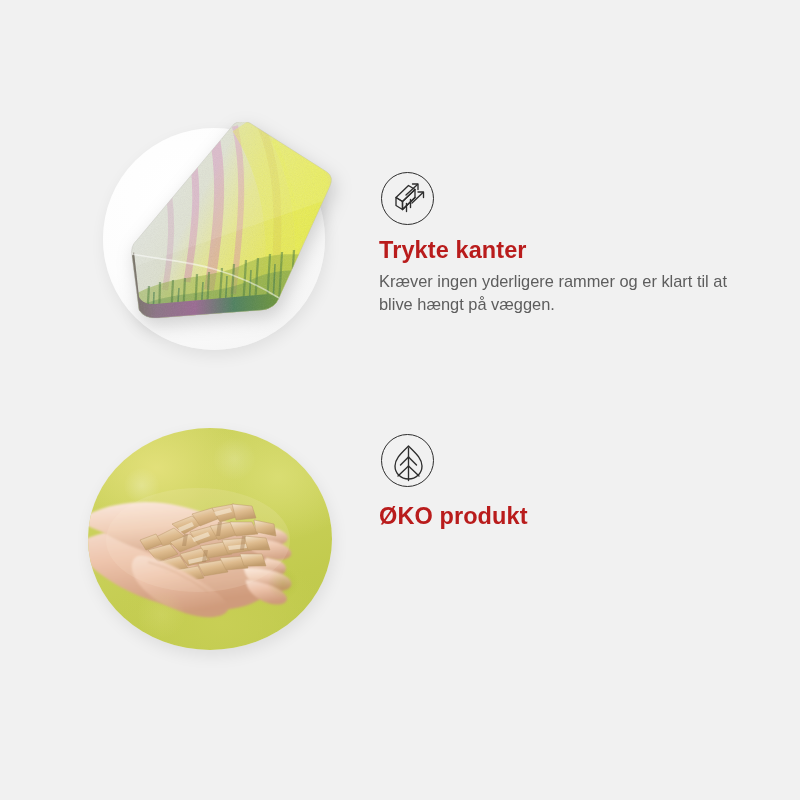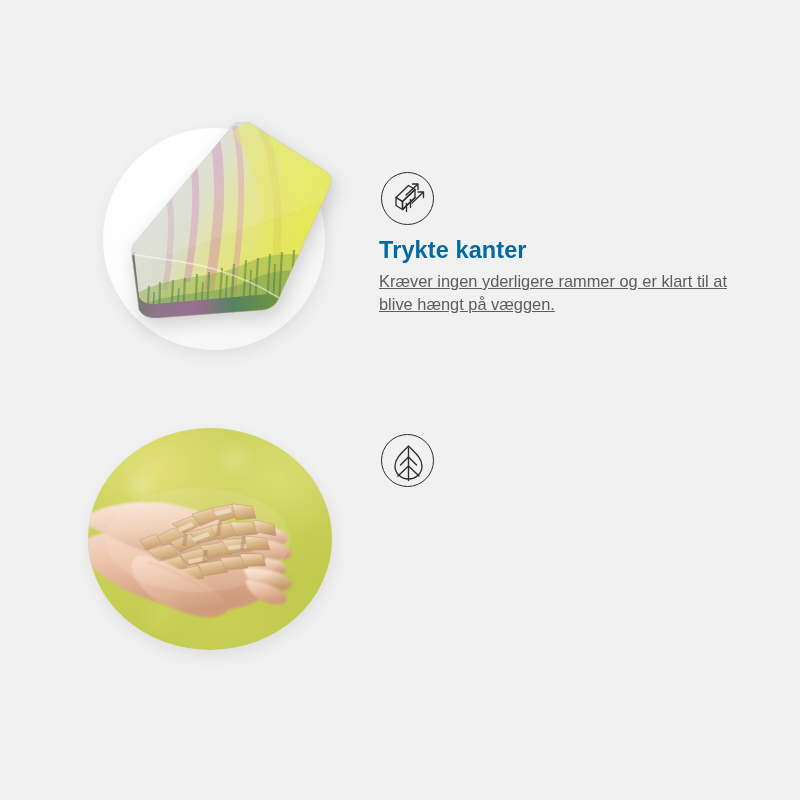--- a/index.html
+++ b/index.html
@@ -97,33 +97,32 @@
   }
   .icon-circle svg { position: absolute; left: 0; top: 0; }
 
   
   .text-block { position: absolute; }
   .feature-title {
     margin: 0;
     font-family: "Liberation Sans", sans-serif;
     font-size: 23.5px;
     font-weight: bold;
-    color: #0369a1;
+    color: #b91c1c;
     letter-spacing: 0.1px;
     white-space: nowrap;
   }
   .feature-desc {
     margin: 6px 0 0 0;
     font-family: "Liberation Sans", sans-serif;
     font-size: 16.4px;
     font-weight: normal;
     line-height: 22.5px;
     color: #5d5d5d;
     max-width: 372px;
-    text-decoration: underline;
   }
 </style>
 </head>
 <body>
 
 <div class="page">
 
   <section class="feature" id="feature-printed-edges">
 
     <div class="media-wrap" id="printed-edges-media">
@@ -363,16 +362,17 @@
           <path d="M26.5,22 L18.5,30"></path>
           <path d="M26.5,31 L16,41"></path>
 
           <path d="M26.5,22 L34.5,30"></path>
           <path d="M26.5,31 L37,41"></path>
         </g>
       </svg>
     </div>
 
     <div class="text-block" style="left:379px; top:103px;">
+      <h2 class="feature-title">ØKO produkt</h2>
     </div>
   </section>
 
 </div>
 
 </body></html>

